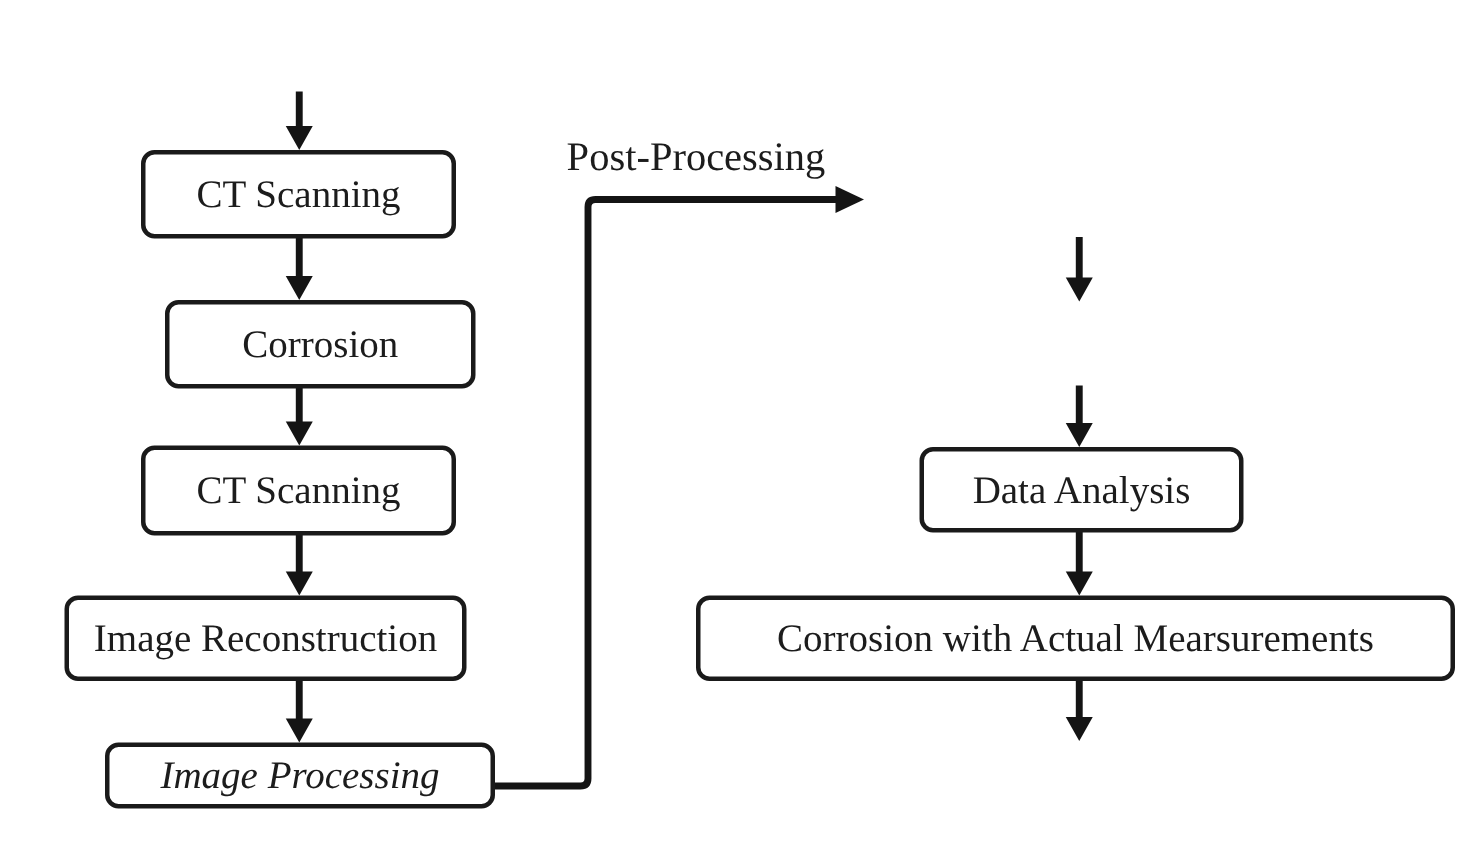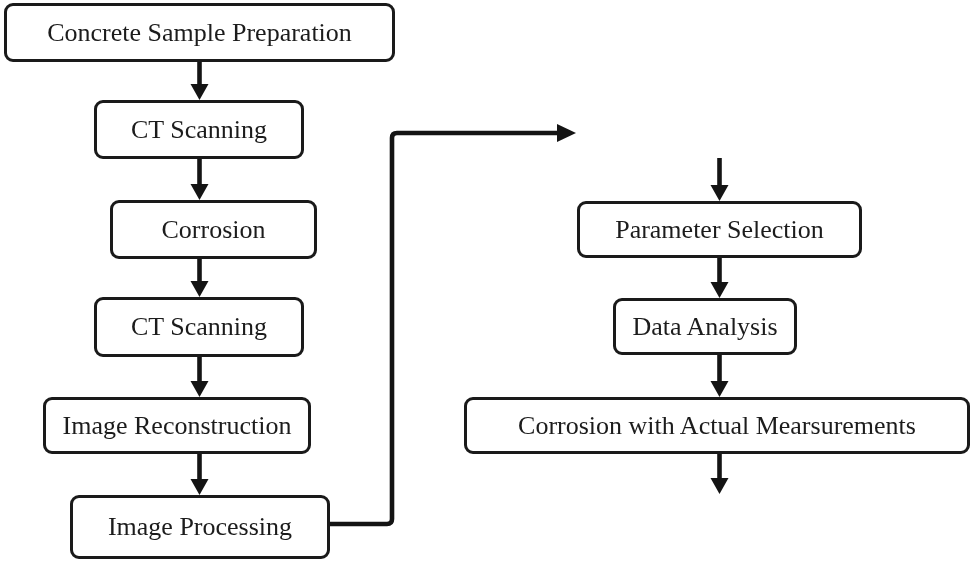--- a/index.html
+++ b/index.html
@@ -104,34 +104,33 @@
       <line class="wire-line" x1="719.5" y1="453" x2="719.5" y2="482"></line>
       <polygon class="wire-head" points="719.5,494 710.5,478 728.5,478"></polygon>
     </g>
 
     <g>
       <path class="wire-line" d="M 330 524 L 387 524 Q 392 524 392 519 L 392 138 Q 392 133 397 133 L 559 133"></path>
       <polygon class="wire-head" points="576,133 557,124 557,142"></polygon>
     </g>
   </svg>
 
+  <div class="connector-label">Post-Processing</div>
 
-  <div class="flow-box" style="left:4px; top:3px; width:391px; height:59px;">Concrete Sample Preparation</div>
 
   <div class="flow-box" style="left:94px; top:100px; width:210px; height:59px;">CT Scanning</div>
 
   <div class="flow-box" style="left:110px; top:200px; width:207px; height:59px;">Corrosion</div>
 
   <div class="flow-box" style="left:94px; top:297px; width:210px; height:60px;">CT Scanning</div>
 
   <div class="flow-box" style="left:43px; top:397px; width:268px; height:57px;">Image Reconstruction</div>
 
-  <div class="flow-box" style="left:70px; top:495px; width:260px; height:64px;">Image Processing</div>
+  <div class="flow-box" style="left:70px; top:495px; width:260px; height:44px;font-style:italic;">Image Processing</div>
 
 
-  <div class="flow-box" style="left:577px; top:201px; width:285px; height:57px;">Parameter Selection</div>
 
-  <div class="flow-box" style="left:613px; top:298px; width:184px; height:57px;">Data Analysis</div>
+  <div class="flow-box" style="left:613px; top:298px; width:216px; height:57px;">Data Analysis</div>
 
   <div class="flow-box" style="left:464px; top:397px; width:506px; height:57px;">Corrosion with Actual Mearsurements</div>
 
 
 </div>
 
 </body></html>

